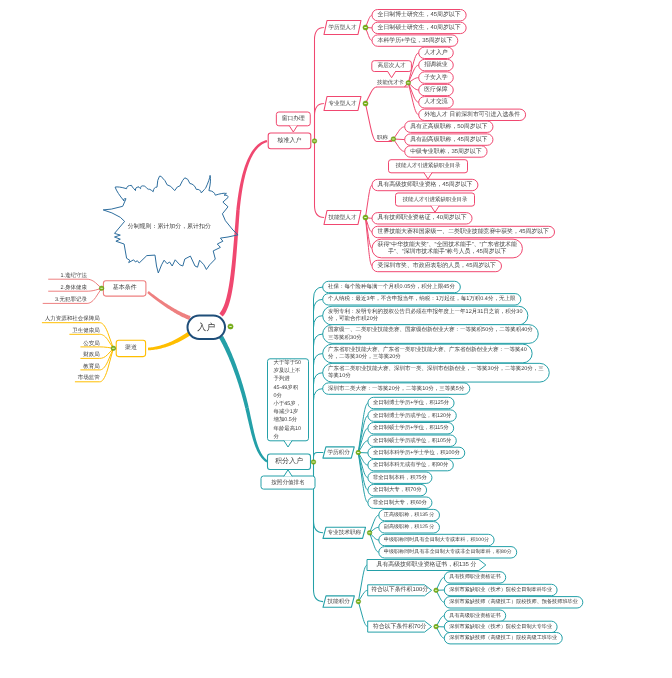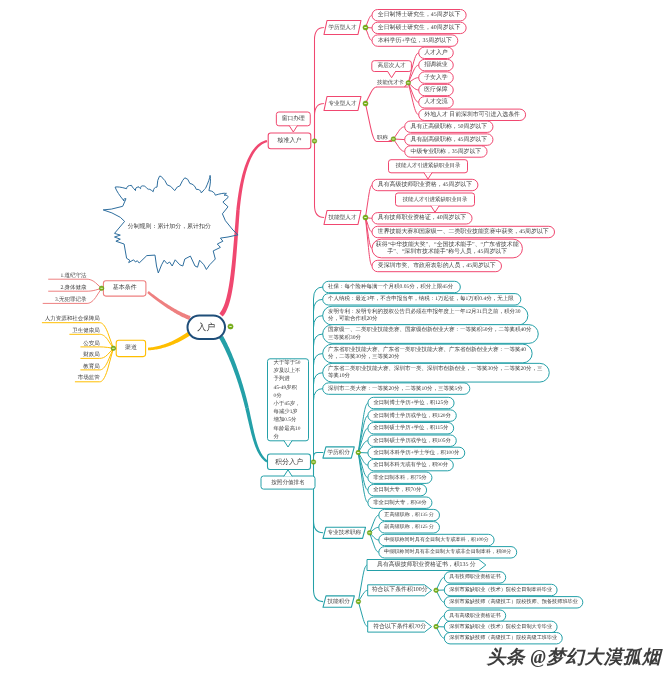--- a/index.html
+++ b/index.html
@@ -1,18 +1,18 @@
 <!DOCTYPE html>
 <html><head>
 <meta charset="utf-8">
 <title>入户 思维导图</title>
 <style>
   html,body{margin:0;padding:0;background:#fff;}
   body{width:672px;height:678px;font-family:"Liberation Sans",sans-serif;overflow:hidden;}
-  #stage{position:relative;width:672px;height:678px;background:#fff;font-family:Liberation Serif, serif;}
+  #stage{position:relative;width:672px;height:678px;background:#fff;}
   #map{position:absolute;left:0;top:0;text-rendering:geometricPrecision;shape-rendering:geometricPrecision;}
   .wm{position:absolute;right:11px;bottom:9px;font-size:18.5px;font-weight:bold;color:#3d3d3d;font-style:italic;letter-spacing:0.6px;}
 </style>
 </head>
 <body>
 
 <div id="stage">
   <svg id="map" width="672" height="678" viewBox="0 0 672 678">
       <g>
         <path d="M222.70,316.55L223.56,315.52L224.38,314.39L225.15,313.19L225.88,311.90L226.57,310.53L227.22,309.08L227.85,307.55L228.44,305.94L229.00,304.25L229.54,302.49L230.05,300.65L230.54,298.73L231.01,296.73L231.46,294.66L231.89,292.52L232.30,290.30L232.69,288.01L233.07,285.65L233.43,283.21L233.77,280.71L234.11,278.13L234.43,275.49L234.74,272.79L235.04,270.01L235.33,267.17L235.61,264.27L235.88,261.31L236.15,258.28L236.41,255.20L236.67,252.05L236.92,248.85L237.17,245.59L237.42,242.28L237.66,238.91L237.91,235.48L238.16,232.01L238.40,228.48L238.65,224.91L238.91,221.28L239.16,217.61L239.43,213.89L239.70,210.13L236.30,209.87L236.01,213.64L235.72,217.35L235.43,221.02L235.15,224.65L234.87,228.22L234.60,231.74L234.32,235.21L234.05,238.63L233.77,241.99L233.50,245.30L233.22,248.55L232.94,251.74L232.66,254.87L232.37,257.94L232.07,260.95L231.77,263.89L231.46,266.77L231.15,269.58L230.82,272.33L230.49,275.01L230.14,277.62L229.78,280.15L229.42,282.61L229.03,285.00L228.64,287.31L228.22,289.55L227.80,291.71L227.35,293.78L226.89,295.78L226.42,297.69L225.92,299.51L225.41,301.25L224.88,302.90L224.33,304.46L223.76,305.92L223.17,307.30L222.56,308.57L221.94,309.75L221.30,310.83L220.65,311.80L219.98,312.67L219.30,313.45Z" fill="#F04870"></path>
@@ -419,14 +419,13 @@
           <circle cx="101.6" cy="288.3" r="2.3" fill="#7ab317" stroke="#5e9010" stroke-width="0.5"></circle>
           <line x1="100.39999999999999" y1="288.3" x2="102.8" y2="288.3" stroke="#fff" stroke-width="0.8"></line>
         </g>
         <g>
           <circle cx="113.4" cy="348.3" r="2.3" fill="#7ab317" stroke="#5e9010" stroke-width="0.5"></circle>
           <line x1="112.2" y1="348.3" x2="114.60000000000001" y2="348.3" stroke="#fff" stroke-width="0.8"></line>
         </g>
       </g>
       <text x="-9999" y="-9999" font-size="5.5">市场监管</text>
     </svg>
-  <div class="wm">头条 @梦幻大漠孤烟</div>
 </div>
 
 </body></html>

